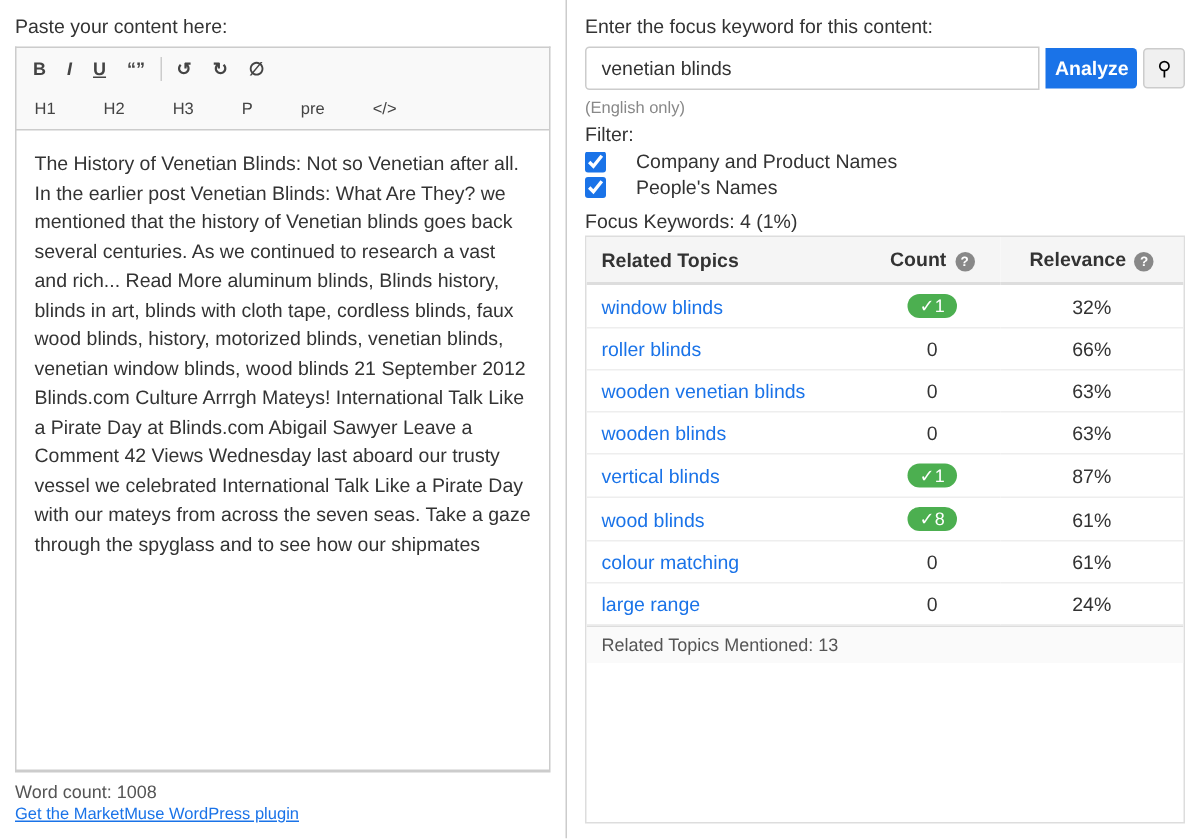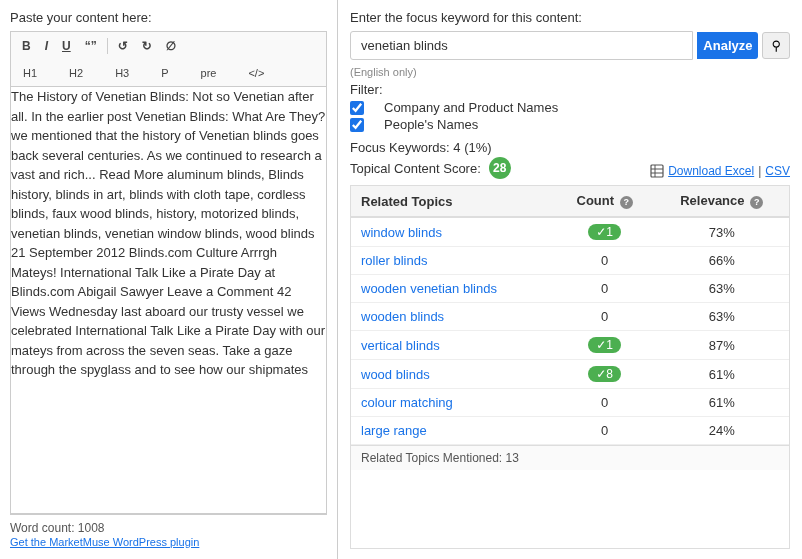--- a/index.html
+++ b/index.html
@@ -11,21 +11,21 @@
       min-height: 559px;
       overflow: hidden;
     }
     .main-container {
       display: flex;
       width: 802px;
       height: 559px;
     }
     
     .left-panel {
-      width: 338px;
+      width: 378px;
       border-right: 1px solid #ccc;
       display: flex;
       flex-direction: column;
       padding: 10px;
     }
     .paste-label {
       font-size: 13px;
       font-weight: normal;
       margin-bottom: 6px;
       color: #333;
@@ -73,21 +73,21 @@
       padding: 2px 6px;
       font-size: 11px;
       color: #444;
       border-radius: 3px;
     }
     .text-area-container {
       flex: 1;
       border: 1px solid #ccc;
       overflow-y: auto;
       background: #fff;
-      padding: 0;
+      padding: 12px;
       color: #333;
       font-size: 13px;
       line-height: 1.5;
       position: relative;
     }
     .text-area-container::-webkit-scrollbar {
       width: 8px;
     }
     .text-area-container::-webkit-scrollbar-thumb {
       background: #bbb;
@@ -349,37 +349,20 @@
       <input type="checkbox" id="cb_company" checked="" style="">
       <label for="cb_company">Company and Product Names</label>
     </div>
     <div class="filter-row">
       <input type="checkbox" id="cb_people" checked="" style="">
       <label for="cb_people">People's Names</label>
     </div>
 
     <div class="focus-keywords-row">Focus Keywords: 4 (1%)</div>
 
-    <div class="topical-row-container">
-      <div class="topical-score-row">
-        <span>Topical Content Score:</span>
-        <span class="score-badge">28</span>
-      </div>
-      <div class="download-row">
-        <svg width="14" height="14" viewBox="0 0 14 14">
-            <rect x="1" y="1" width="12" height="12" rx="1" fill="none" stroke="#555" stroke-width="1.2"></rect>
-            <line x1="1" y1="5" x2="13" y2="5" stroke="#555" stroke-width="1"></line>
-            <line x1="1" y1="9" x2="13" y2="9" stroke="#555" stroke-width="1"></line>
-            <line x1="5" y1="1" x2="5" y2="13" stroke="#555" stroke-width="1"></line>
-          </svg>
-        <a class="download-link">Download Excel</a>
-        <span>|</span>
-        <a class="download-link">CSV</a>
-      </div>
-    </div>
 
     <div class="table-container">
       <table>
         <thead>
           <tr>
             <th>
               <span>Related Topics</span>
             </th>
             <th>
               <span>Count</span>
@@ -388,21 +371,21 @@
             <th>
               <span>Relevance</span>
               <span class="info-icon">?</span>
             </th>
           </tr>
         </thead>
         <tbody id="table-body">
             <tr>
               <td><a class="topic-link">window blinds</a></td>
               <td><span class="count-badge-green">✓1</span></td>
-              <td>73%</td>
+              <td>32%</td>
             </tr>
             <tr>
               <td><a class="topic-link">roller blinds</a></td>
               <td>0</td>
               <td>66%</td>
             </tr>
             <tr>
               <td><a class="topic-link">wooden venetian blinds</a></td>
               <td>0</td>
               <td>63%</td>

